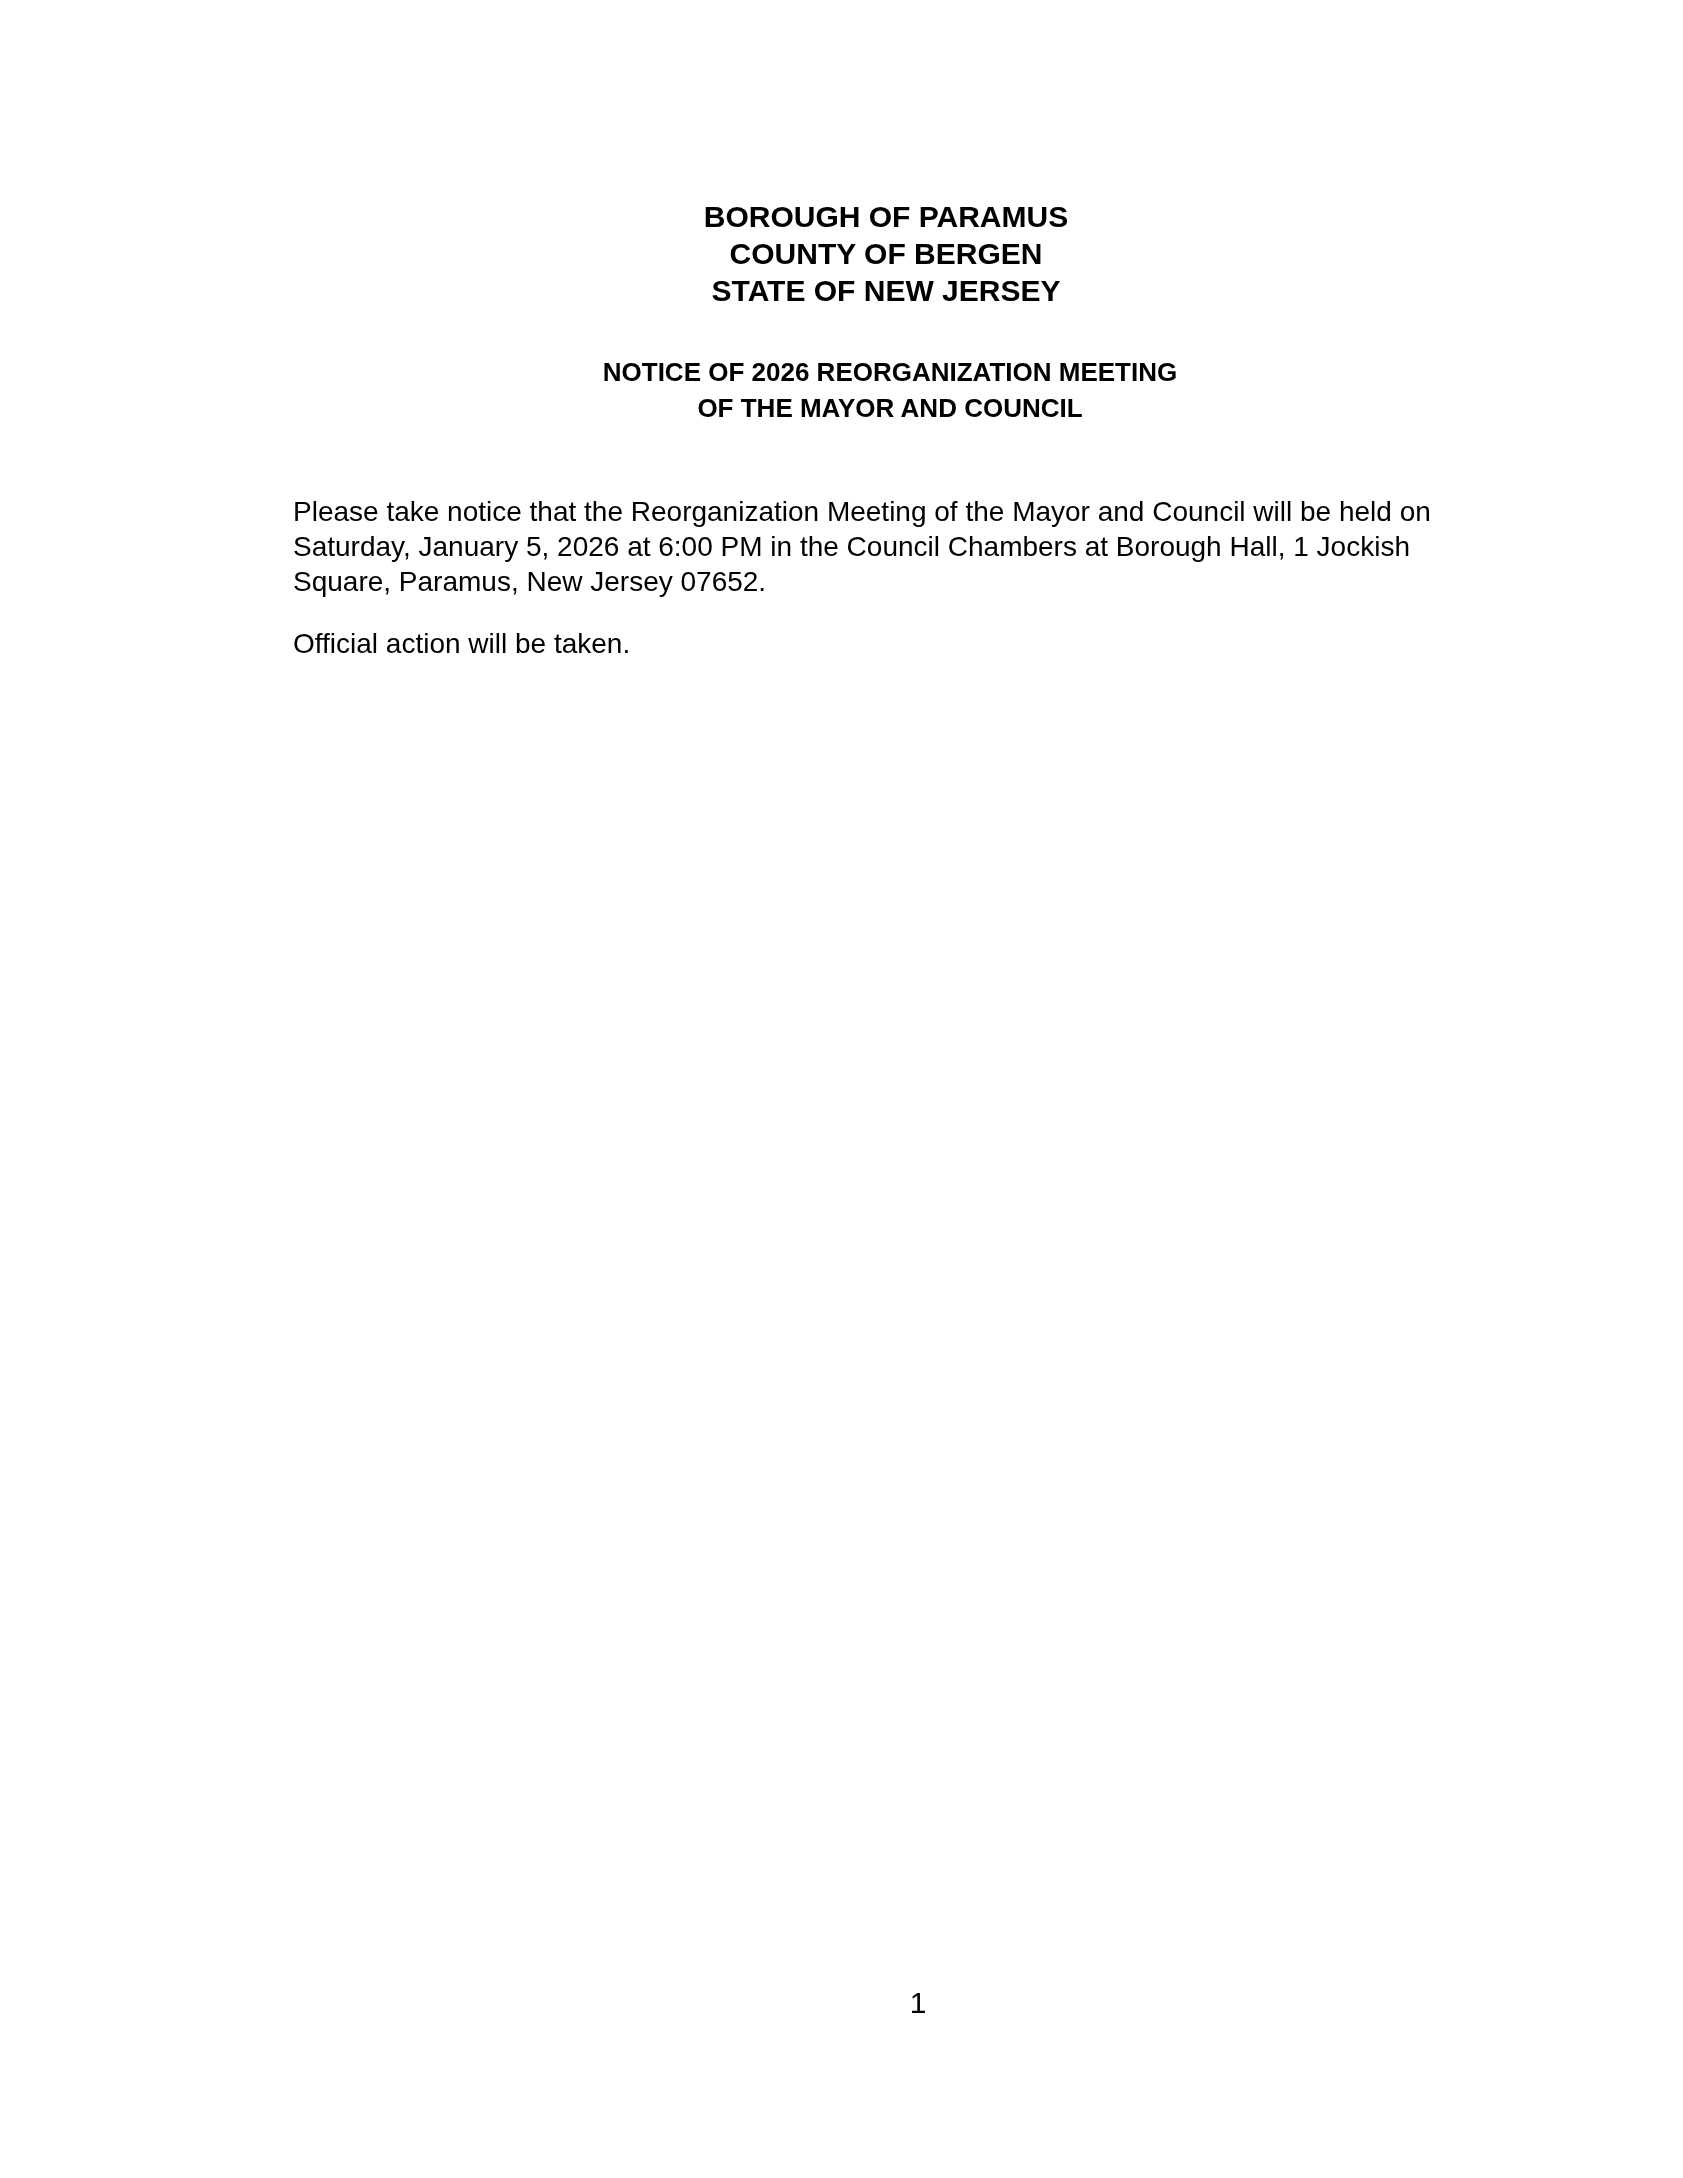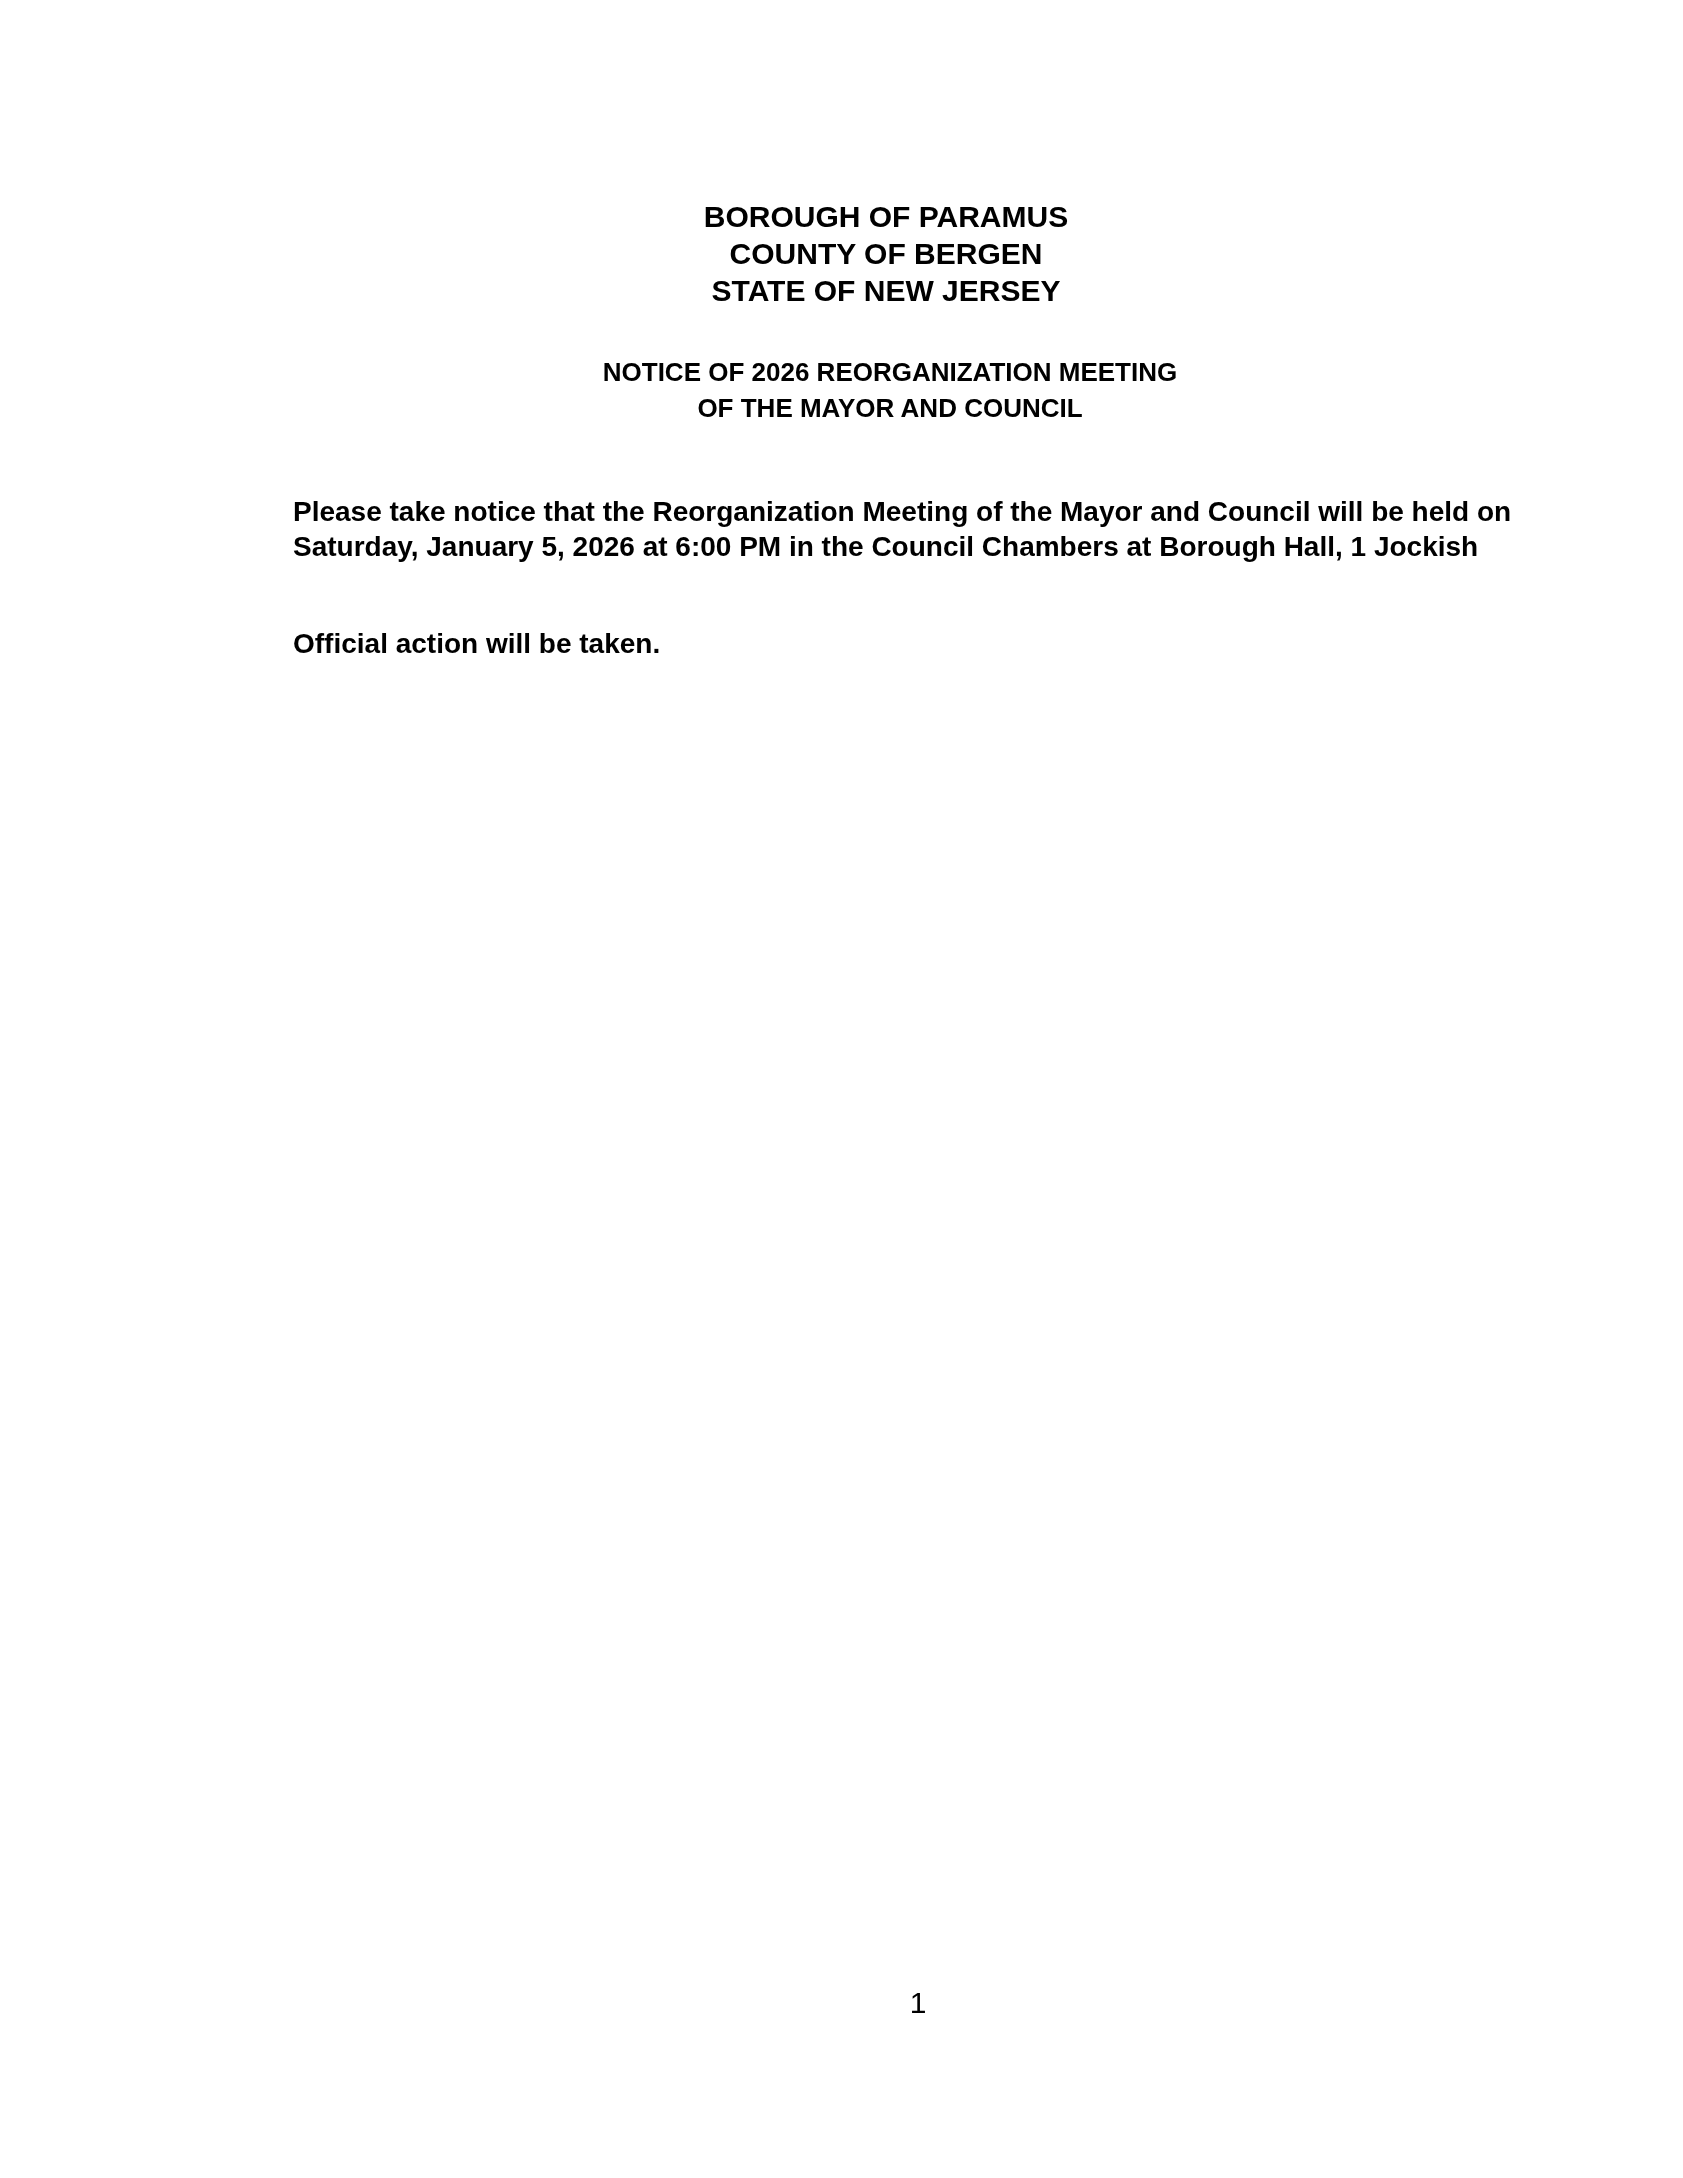--- a/index.html
+++ b/index.html
@@ -44,21 +44,20 @@
       font-size: 26px;
       line-height: 36px;
     }
     .notice-block div { white-space: nowrap; }
     .body-text {
       position: absolute;
       left: 293px;
       width: 1208px;
       font-size: 28px;
       line-height: 35px;
-      font-weight: bold;
     }
     .para-1 { top: 494px; }
     .para-2 { top: 626px; }
     .sig { top: 693px; }
     .line { white-space: nowrap; display: block; }
     .page-number {
       position: absolute;
       left: 0;
       width: 1836px;
       top: 1985px;
@@ -79,20 +78,21 @@
   </div>
 
   <div class="notice-block">
     <div>NOTICE OF 2026 REORGANIZATION MEETING</div>
     <div>OF THE MAYOR AND COUNCIL</div>
   </div>
 
   <div class="body-text para-1">
     <span class="line">Please take notice that the Reorganization Meeting of the Mayor and Council will be held on</span>
     <span class="line">Saturday, January 5, 2026 at 6:00 PM in the Council Chambers at Borough Hall, 1 Jockish</span>
+    <span class="line">Square, Paramus, New Jersey 07652.</span>
   </div>
 
   <div class="body-text para-2">
     <span class="line">Official action will be taken.</span>
   </div>
 
 
   <div class="page-number">1</div>
 
 </div>

